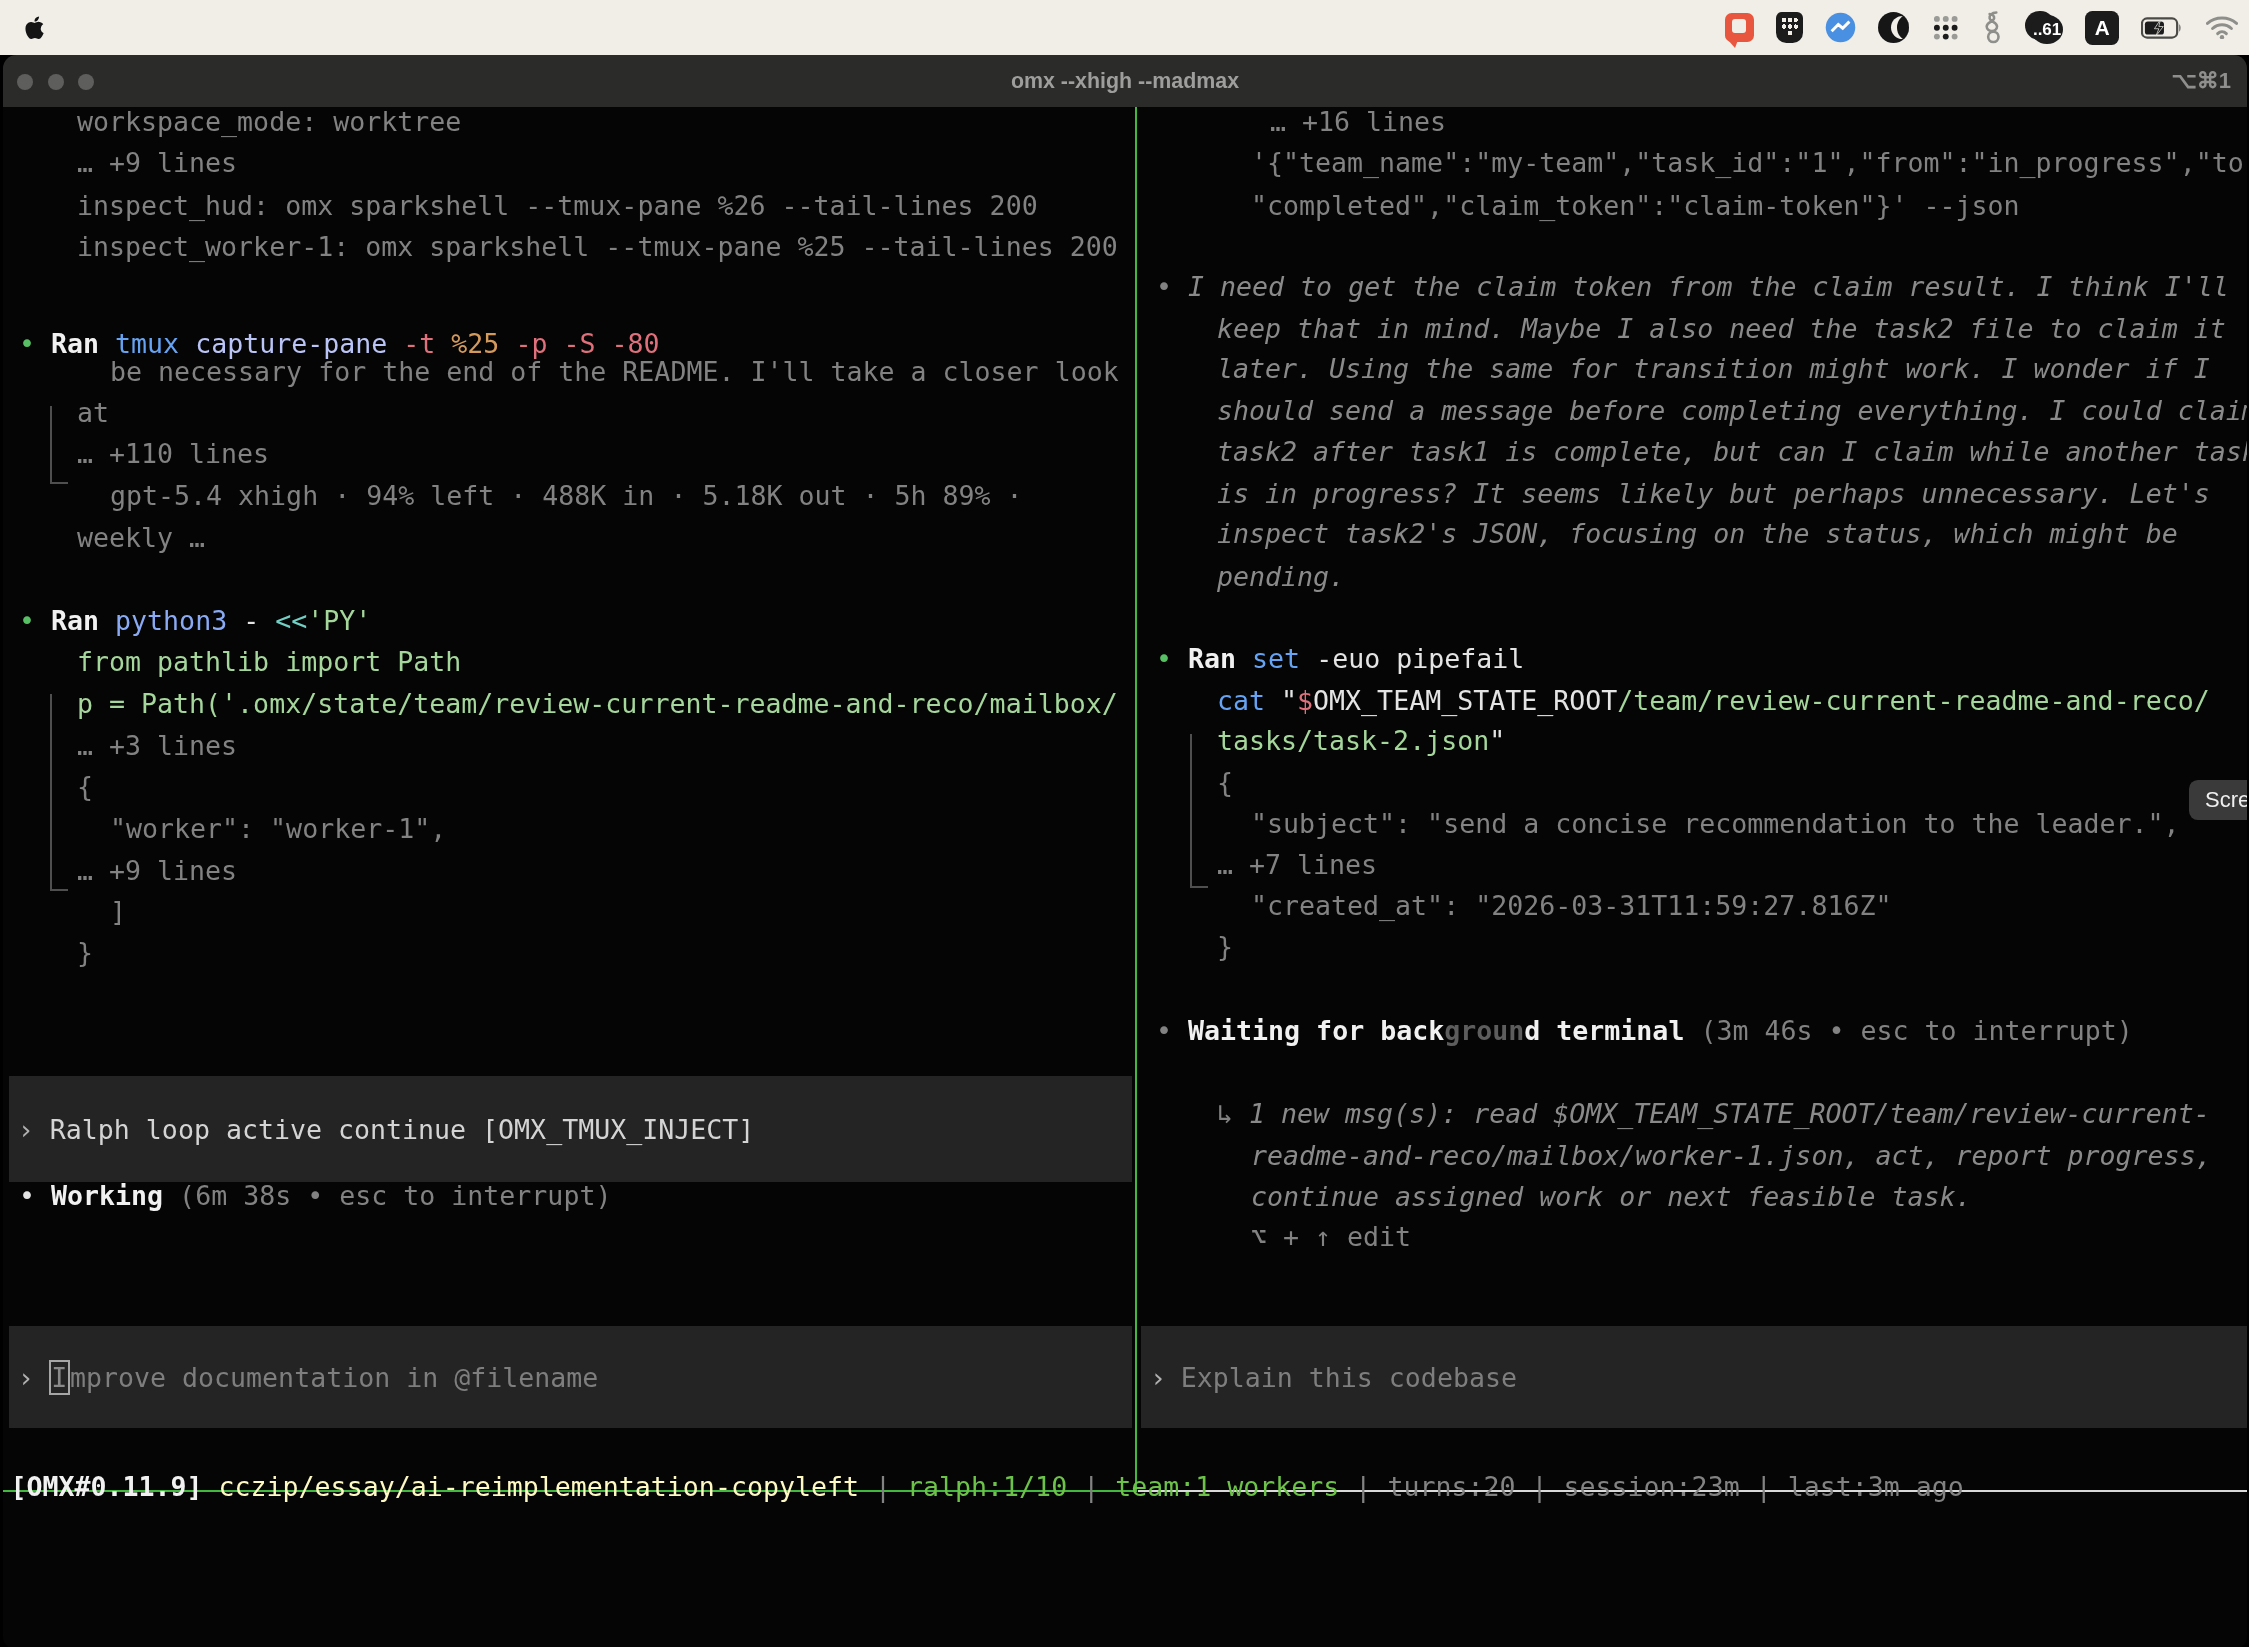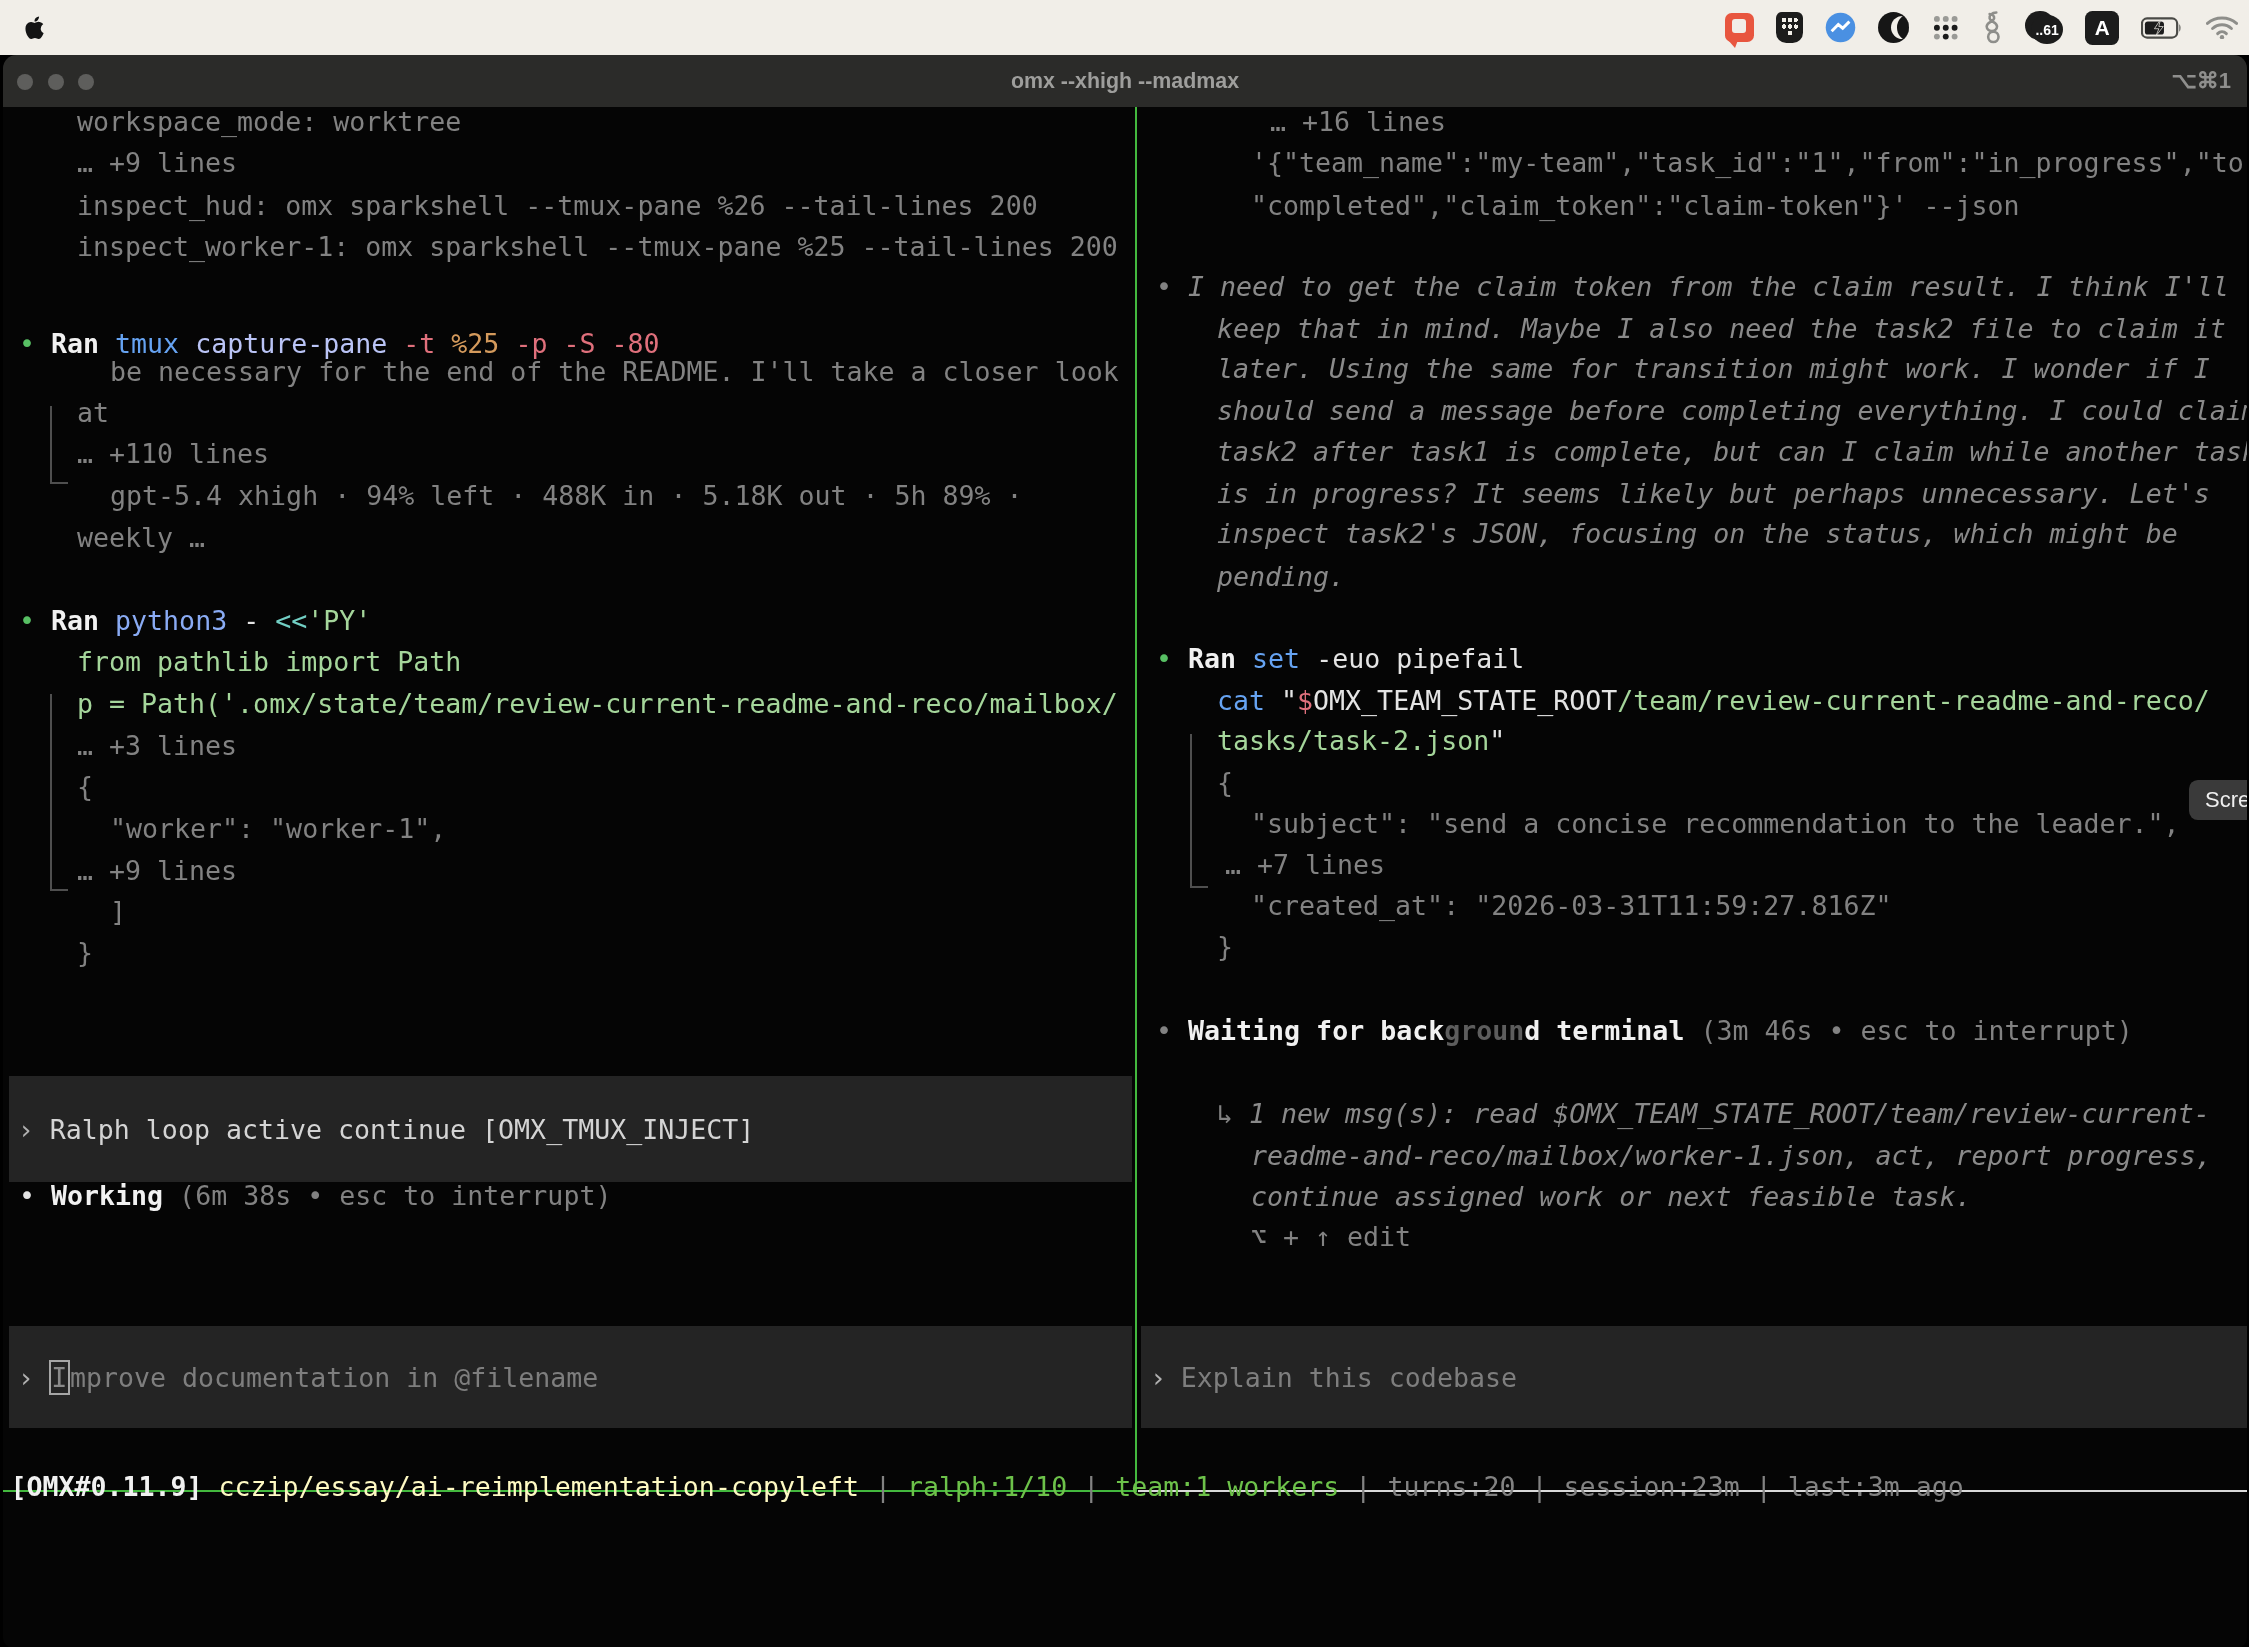--- a/index.html
+++ b/index.html
@@ -10,21 +10,21 @@
     display:flex;align-items:center;font-family:"Liberation Sans",sans-serif;color:#141414;}
   .menubar .apple{margin-left:25px;margin-right:10.3px;display:flex;align-items:center;}
   .menu-items{display:flex;align-items:center;}
   .menu-item{font-size:23px;margin-right:32px;color:#141414;}
   .menu-item.app-name{font-weight:bold;margin-right:35px;}
   .status-icons{margin-left:auto;display:flex;align-items:center;gap:22px;margin-right:11.8px;}
   .sicon{display:flex;align-items:center;justify-content:center;}
   .badge61{width:38px;height:34px;position:relative;}
   .badge61 .c1,.badge61 .c2{position:absolute;background:#1c1c1c;border-radius:50%;}
   .badge61 .c1{width:29.5px;height:29.5px;left:0;top:0;}
-  .badge61 .c2{width:32px;height:29.5px;left:5.9px;top:4.4px;color:#fff;font-size:14px;font-weight:bold;
+  .badge61 .c2{width:32px;height:29.5px;left:5.9px;top:4.4px;color:#fff;font-size:17px;font-weight:bold;
     display:flex;align-items:center;justify-content:center;letter-spacing:0;}
   .aikey{width:34px;height:34px;background:#1c1c1c;border-radius:7.4px;color:#fff;font-size:20.7px;
     font-weight:bold;display:flex;align-items:center;justify-content:center;}
   .chaticon{width:29.5px;height:29.5px;background:#e8563f;border-radius:6.6px;position:relative;}
   .chaticon::after{content:"";position:absolute;left:6.6px;top:5.9px;width:14.8px;height:14.8px;background:#f1eee8;border-radius:3px;}
   .chaticon::before{content:"";position:absolute;left:3px;bottom:-5.9px;border-left:7.4px solid transparent;
     border-right:3px solid transparent;border-top:8.9px solid #e8563f;}
   .shieldicon{width:26.6px;height:31px;background:#1c1c1c;border-radius:5.9px 5.9px 10.3px 10.3px;position:relative;}
   .shieldicon::after{content:"";position:absolute;left:4.4px;top:5.2px;width:17.7px;height:19px;
     background:
@@ -198,21 +198,21 @@
         <div class="tline" style="top: 283px; left: 1214px;"><span class="seg gi">should send a message before completing everything. I could claim</span></div>
         <div class="tline" style="top: 324px; left: 1214px;"><span class="seg gi">task2 after task1 is complete, but can I claim while another task</span></div>
         <div class="tline" style="top: 366px; left: 1214px;"><span class="seg gi">is in progress? It seems likely but perhaps unnecessary. Let's</span></div>
         <div class="tline" style="top: 406px; left: 1214px;"><span class="seg gi">inspect task2's JSON, focusing on the status, which might be</span></div>
         <div class="tline" style="top: 449px; left: 1214px;"><span class="seg gi">pending.</span></div>
         <div class="tline" style="top: 531px; left: 1153px;"><span class="seg bgrn">• </span><span class="seg wb">Ran </span><span class="seg blu">set </span><span class="seg w">-euo pipefail</span></div>
         <div class="tline" style="top: 573px; left: 1214px;"><span class="seg blu">cat </span><span class="seg w">"</span><span class="seg red">$</span><span class="seg w">OMX_TEAM_STATE_ROOT</span><span class="seg grn">/team/review-current-readme-and-reco/</span></div>
         <div class="tline" style="top: 613px; left: 1214px;"><span class="seg grn">tasks/task-2.json</span><span class="seg w">"</span></div>
         <div class="tline" style="top: 655px; left: 1214px;"><span class="seg g">{</span></div>
         <div class="tline" style="top: 696px; left: 1248px;"><span class="seg g">"subject": "send a concise recommendation to the leader.",</span></div>
-        <div class="tline" style="top: 737px; left: 1214px; margin-left: 8px;"><span class="seg g">… +7 lines</span></div>
+        <div class="tline" style="top: 737px; left: 1214px;"><span class="seg g">… +7 lines</span></div>
         <div class="tline" style="top: 778px; left: 1248px;"><span class="seg g">"created_at": "2026-03-31T11:59:27.816Z"</span></div>
         <div class="tline" style="top: 819px; left: 1214px;"><span class="seg g">}</span></div>
         <div class="tline" style="top: 903px; left: 1153px;"><span class="seg g">• </span><span class="seg wb">Waiting for back</span><span class="seg dimb">groun</span><span class="seg wb">d terminal</span><span class="seg g"> (3m 46s • esc to interrupt)</span></div>
         <div class="tline" style="top: 986px; left: 1214px;"><span class="seg g">↳ </span><span class="seg gi">1 new msg(s): read $OMX_TEAM_STATE_ROOT/team/review-current-</span></div>
         <div class="tline" style="top: 1028px; left: 1248px;"><span class="seg gi">readme-and-reco/mailbox/worker-1.json, act, report progress,</span></div>
         <div class="tline" style="top: 1069px; left: 1248px;"><span class="seg gi">continue assigned work or next feasible task.</span></div>
         <div class="tline" style="top: 1109px; left: 1248px;"><span class="seg g">⌥ + ↑ edit</span></div>
         <div class="tline" style="top: 1276px; left: 1177px;"><span class="seg g">gpt-5.4 xhigh · 94% left · 488K in · 5.18K out · 5h 89% · weekly …</span></div>
         <div class="tline" style="top: 1359px; left: 7.4px;"><span class="seg wb">[OMX#0.11.9]</span><span class="seg g"> </span><span class="seg cyan">cczip/essay/ai-reimplementation-copyleft</span><span class="seg g"> | </span><span class="seg sgrn">ralph:1/10</span><span class="seg g"> | </span><span class="seg sgrn">team:1 workers</span><span class="seg g"> | </span><span class="seg g">turns:20</span><span class="seg g"> | </span><span class="seg g">session:23m</span><span class="seg g"> | </span><span class="seg g">last:3m ago</span></div>
       </div>

